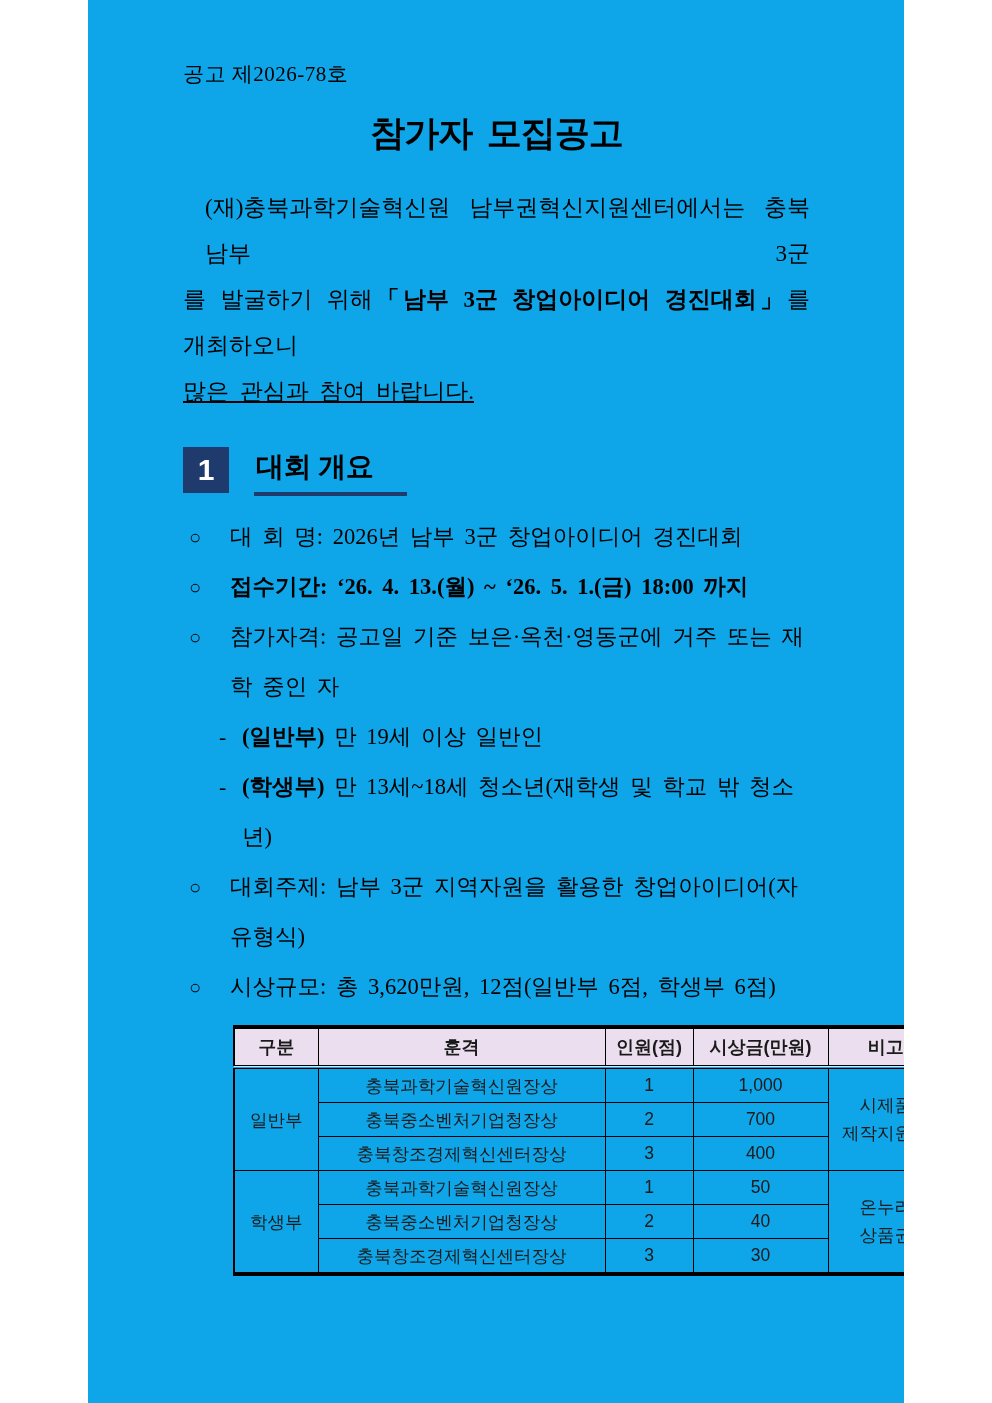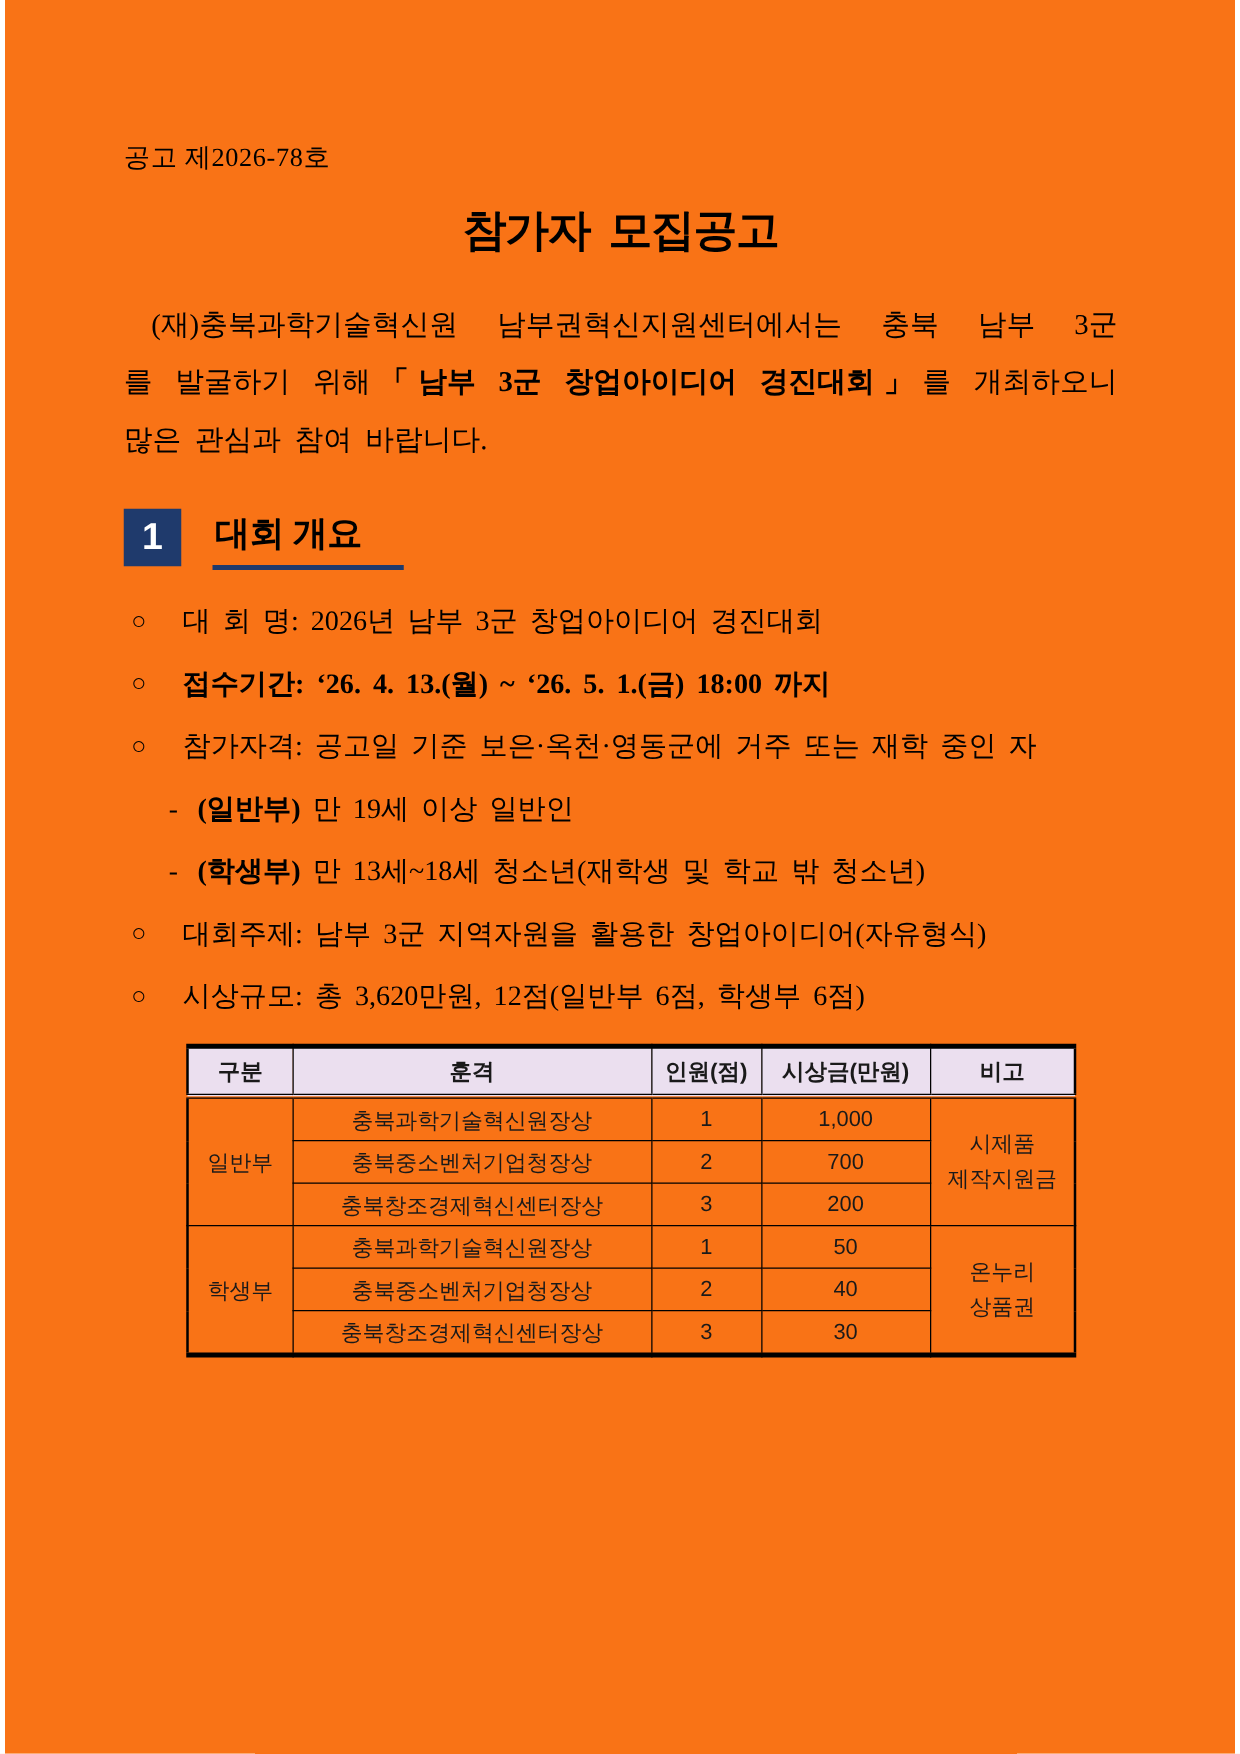--- a/index.html
+++ b/index.html
@@ -1,25 +1,25 @@
 <!DOCTYPE html>
 <html lang="ko"><head>
 <meta charset="utf-8">
 <style>
   html, body { margin: 0; padding: 0; background: #ffffff; }
   .page {
     position: relative;
-    width: 984px;
+    width: 816px;
     height: 1403px;
     margin: 0 auto;
-    background: #f97316;
+    background: #0ea5e9;
     color: #000000;
     font-family: "Liberation Serif", "DejaVu Serif", serif;
     box-sizing: border-box;
-    padding: 112px 94px 0 95px;
+    padding: 60px 94px 0 95px;
     overflow: hidden;
   }
 
   .notice-no {
     font-size: 21px;
     line-height: 28px;
     letter-spacing: 0.5px;
   }
 
   .doc-title {
@@ -34,21 +34,21 @@
   }
 
   .intro {
     margin-top: 22px;
     font-size: 23px;
     line-height: 46px;
     word-spacing: 5px;
   }
   .intro-line { text-align: justify; text-align-last: justify; }
   .intro-line.first { padding-left: 22px; }
-  .intro-line.last { text-align: left; text-align-last: left; }
+  .intro-line.last { text-align: left; text-align-last: left; text-decoration: underline; }
 
   .bold { font-weight: bold; }
 
   .date-block {
     margin-top: 34px;
     text-align: right;
     font-size: 22px;
     line-height: 47px;
     word-spacing: 4px;
   }
@@ -215,21 +215,21 @@
 제작지원금</td>
       </tr>
       <tr>
         <td>충북중소벤처기업청장상</td>
         <td>2</td>
         <td>700</td>
       </tr>
       <tr>
         <td>충북창조경제혁신센터장상</td>
         <td>3</td>
-        <td>200</td>
+        <td>400</td>
       </tr>
       <tr>
         <td rowspan="3">학생부</td>
         <td>충북과학기술혁신원장상</td>
         <td>1</td>
         <td>50</td>
         <td rowspan="3" class="note-cell">온누리
 상품권</td>
       </tr>
       <tr>

